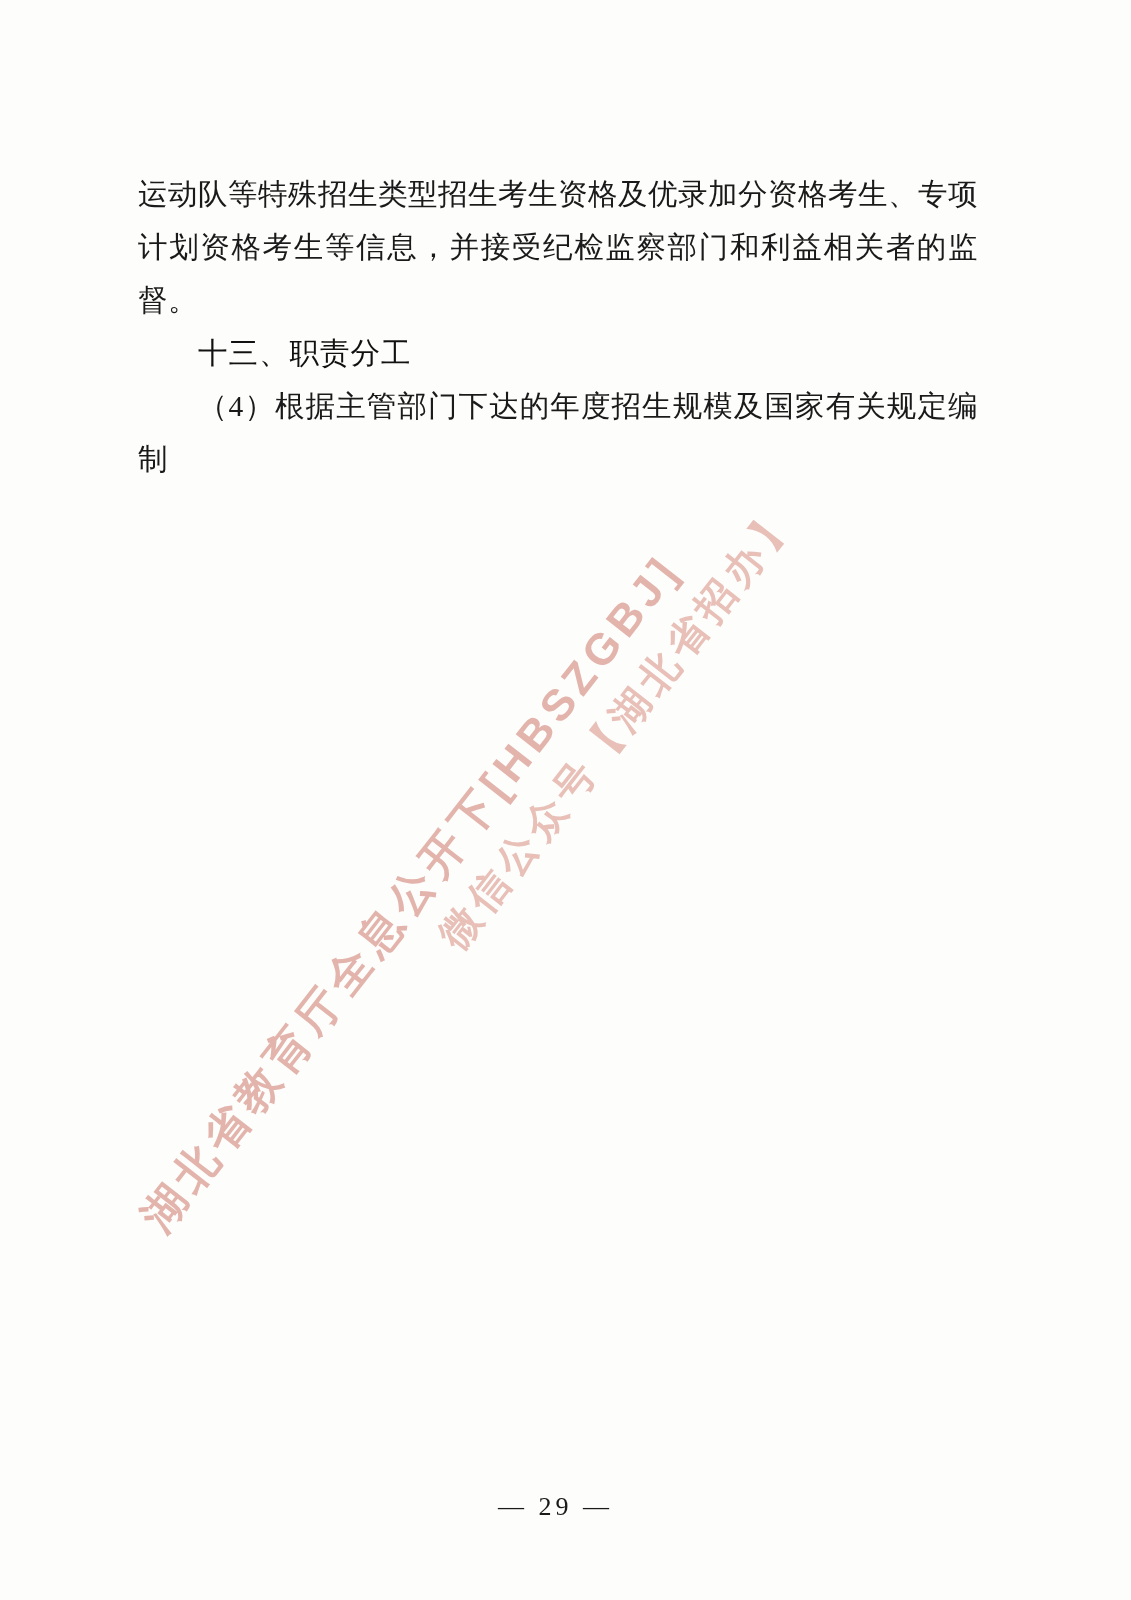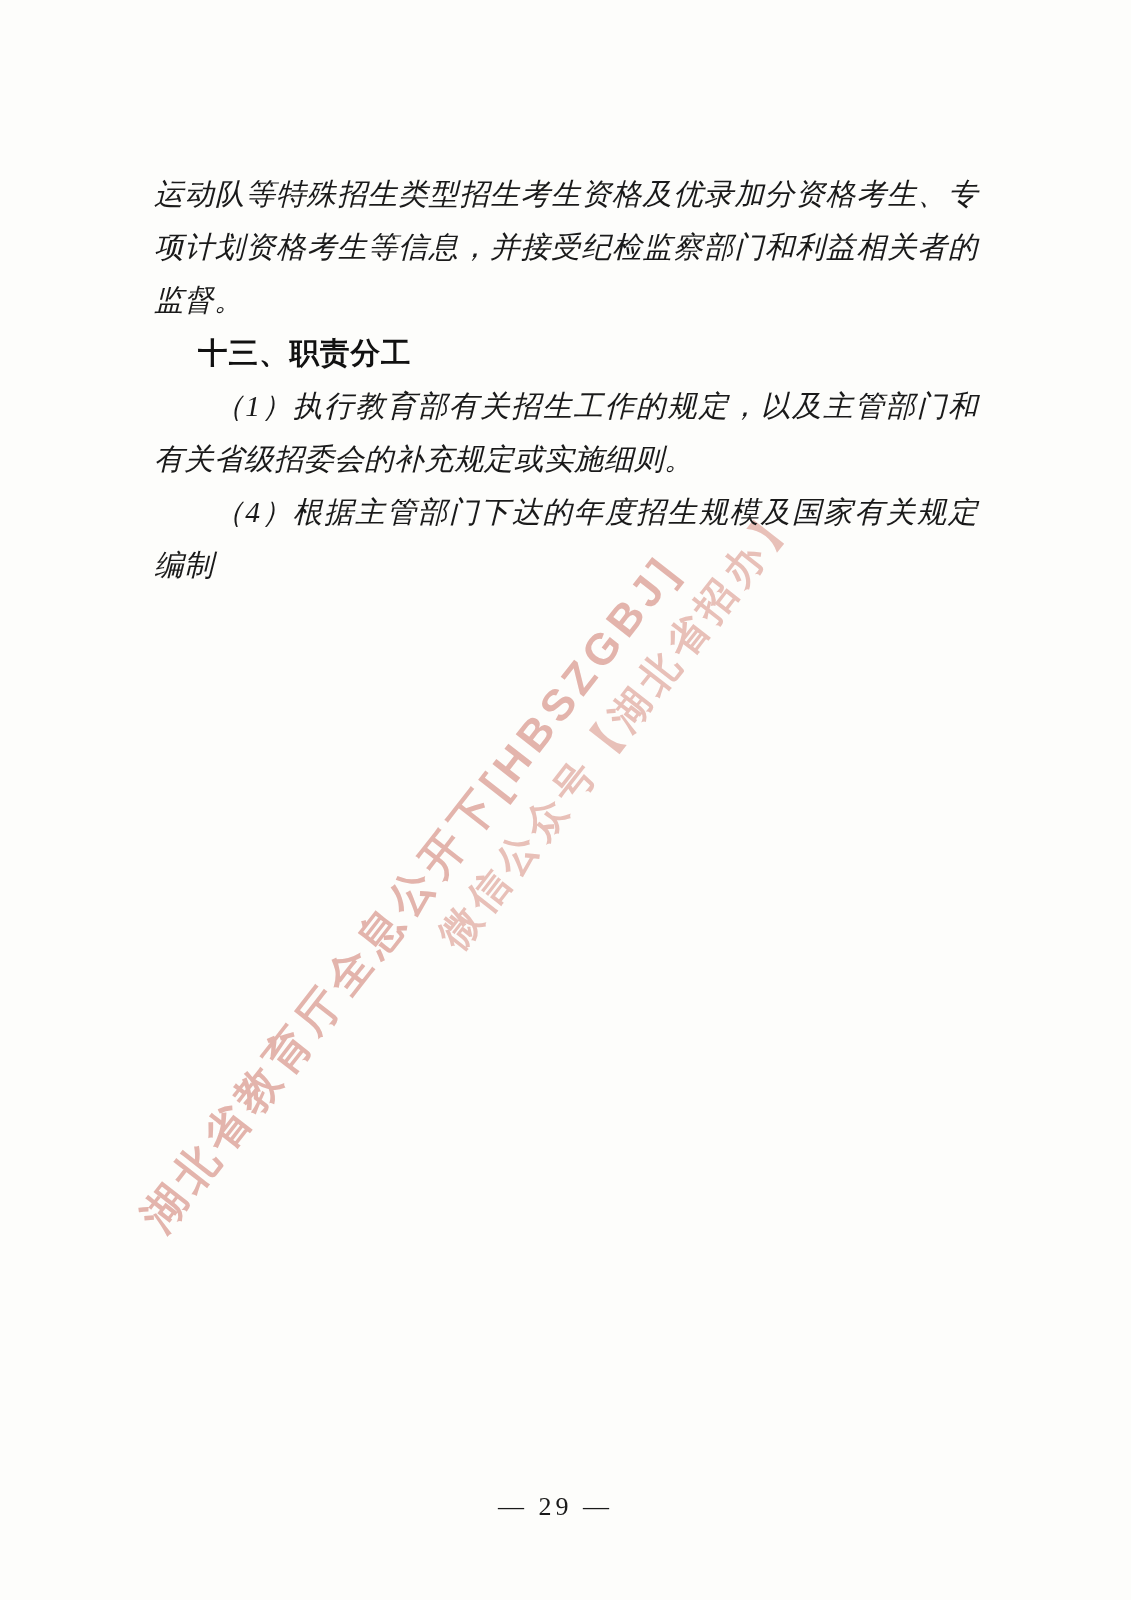--- a/index.html
+++ b/index.html
@@ -28,34 +28,33 @@
     width: 840px;
   }
 
   .para {
     font-size: 29.5px;
     line-height: 53px;
     color: #1a1a1a;
     letter-spacing: 0.5px;
     text-align: justify;
     text-justify: inter-character;
-    margin: 0 0 0 16px;
+    margin: 0 0 0 0;
     font-family: "Liberation Serif", "DejaVu Serif", serif;
-    font-style: italic;
   }
 
   .indent {
     text-indent: 60px;
   }
 
   .section-title {
     font-size: 29.5px;
     line-height: 53px;
     color: #111;
-    font-weight: bold;
+    font-weight: normal;
     text-indent: 60px;
     letter-spacing: 1px;
     margin: 0;
   }
 
   .page-number {
     position: absolute;
     left: 0;
     right: 0;
     bottom: 78px;
@@ -115,21 +114,20 @@
   <div class="content">
 
     <p class="para">运动队等特殊招生类型招生考生资格及优录加分资格考生、专项计划资格考生等信息，并接受纪检监察部门和利益相关者的监督。</p>
 
 
 
 
     <p class="section-title">十三、职责分工</p>
 
 
-    <p class="para indent">（1）执行教育部有关招生工作的规定，以及主管部门和有关省级招委会的补充规定或实施细则。</p>
 
     <p class="para indent">（4）根据主管部门下达的年度招生规模及国家有关规定编制</p>
 
   </div>
 
   <div class="page-number">
     <span class="num">— 29 —</span>
   </div>
 
 </div>

